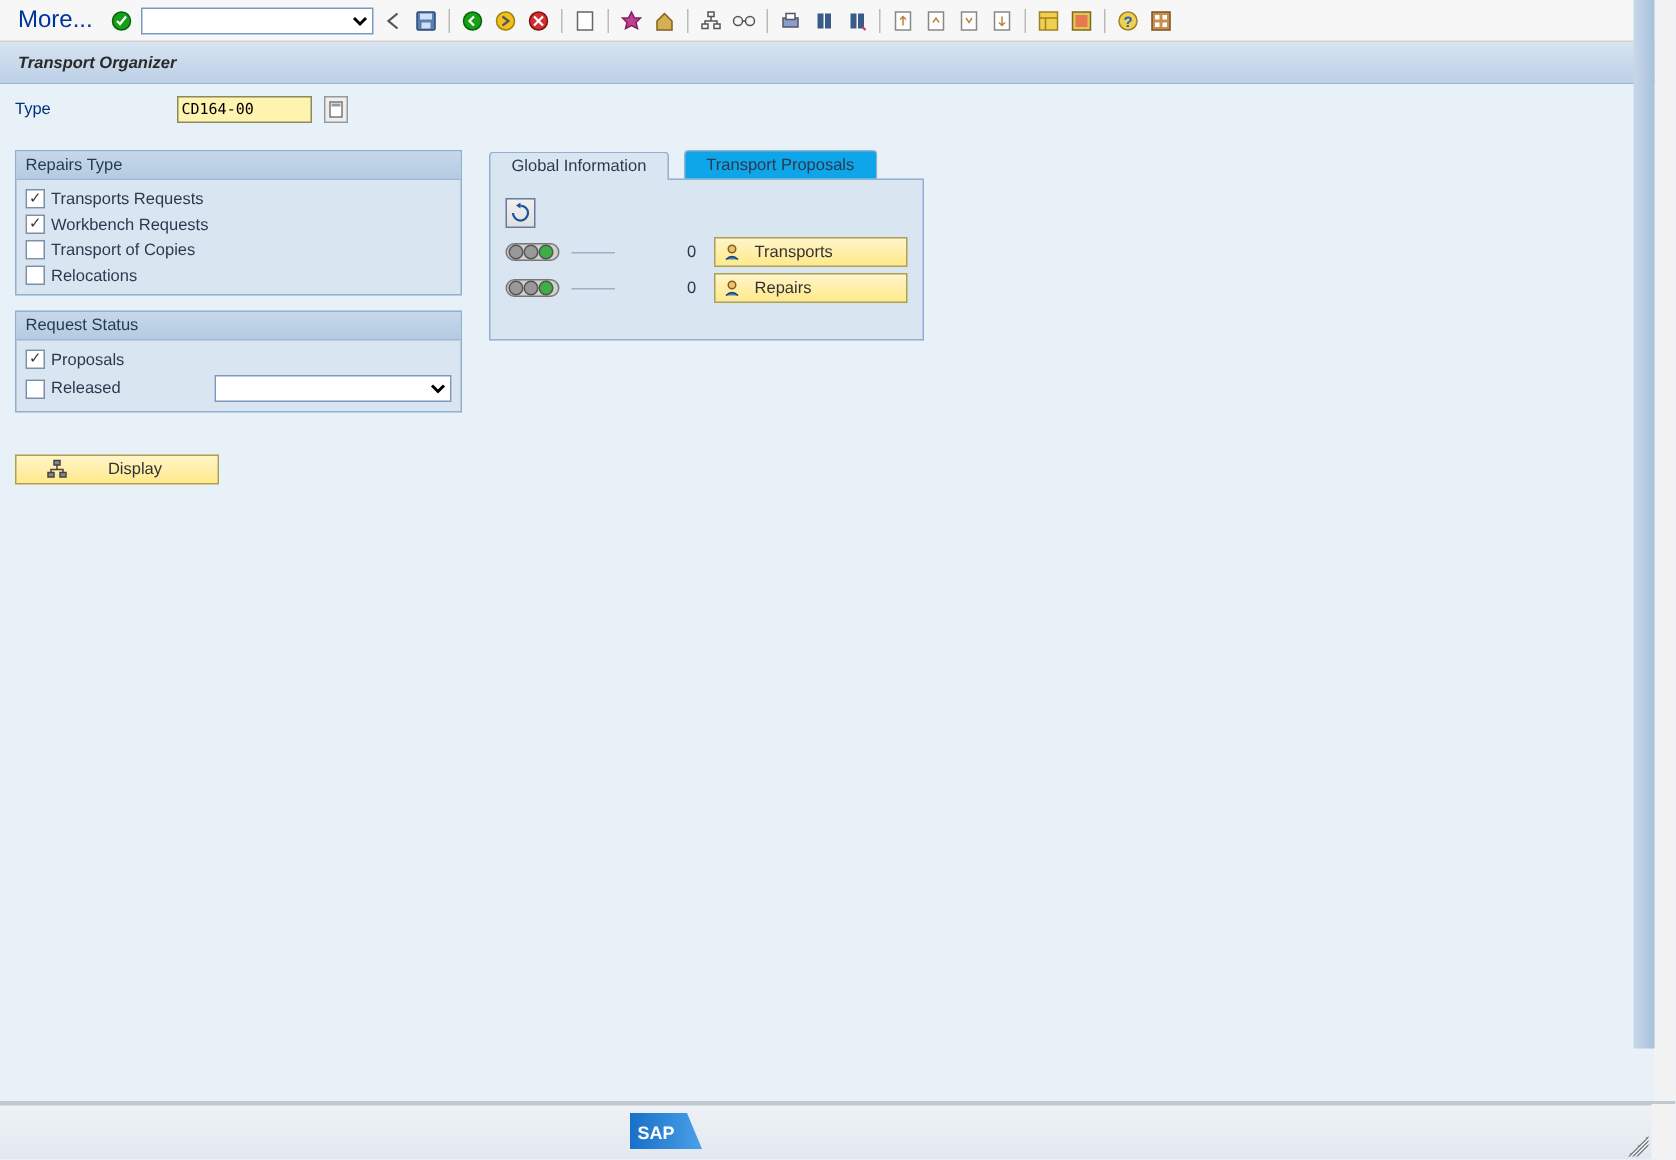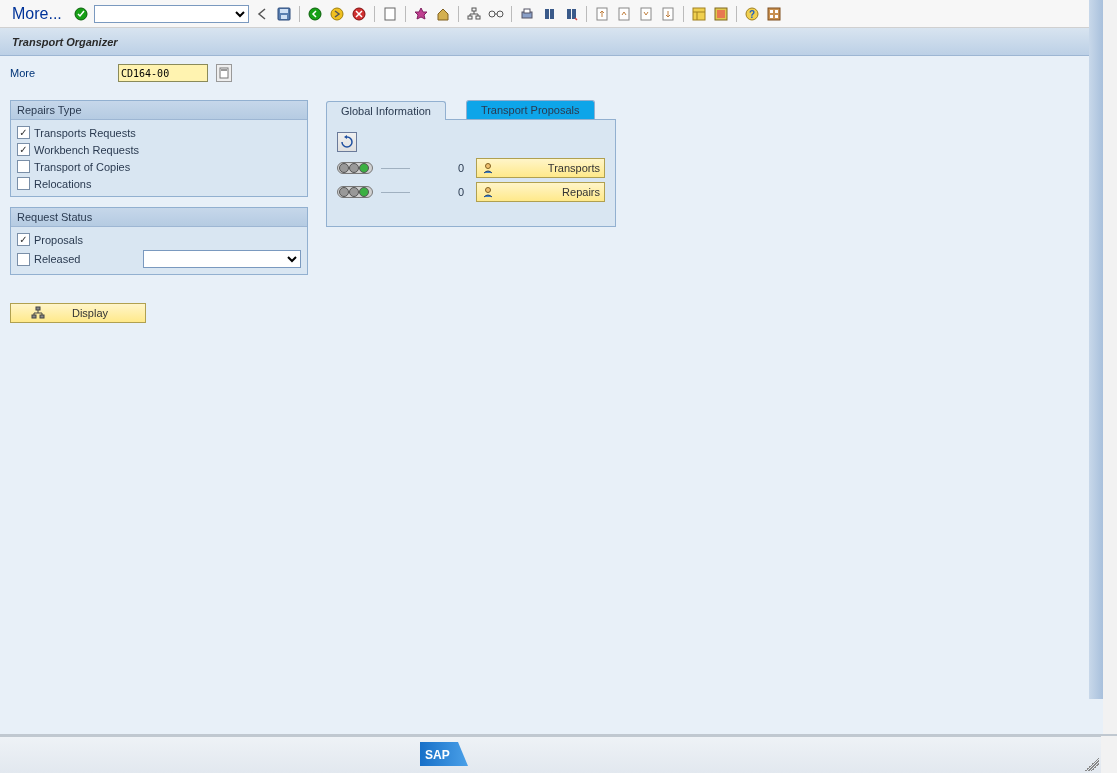--- a/index.html
+++ b/index.html
@@ -164,21 +164,21 @@
     cursor: pointer;
     color: #333;
     justify-content: flex-end;
   }
   .right-panel {
     margin-left: 316px;
     width: 290px;
   }
   .tabstrip {
     display: flex;
-    gap: 18px;
+    gap: 8px;
   }
   .tab {
     padding: 3px 14px;
     border: 1px solid #92b0d0;
     border-bottom: none;
     background: #0ea5e9;
     color: #2a3a50;
     cursor: pointer;
     border-radius: 3px 3px 0 0;
     margin-right: 2px;
@@ -233,21 +233,21 @@
     display: flex;
     align-items: center;
     gap: 8px;
     padding: 0 4px;
     cursor: pointer;
     color: #333;
   }
   .yellow-link-btn .icon {
     width:14px;display:flex;justify-content:center;
   }
-  .yellow-link-btn .lbl{flex:1;text-align:right;}
+  .yellow-link-btn .lbl{flex:1;text-align:left;}
   .right-scroll {
     position:absolute;
     right:0;top:0;bottom:37px;width:14px;
     background:linear-gradient(to right,#c8d8ea,#a8c0dc);
   }
   .corner-grip {
     position:absolute;bottom:2px;right:2px;width:14px;height:14px;
     background:
      linear-gradient(135deg,transparent 50%,#888 50%,#888 55%,transparent 55%,
       transparent 60%,#888 60%,#888 65%,transparent 65%,
@@ -420,21 +420,21 @@
           <rect x="3" y="8" width="3" height="3" fill="#fff"></rect>
           <rect x="8" y="8" width="3" height="3" fill="#fff"></rect>
         </svg>
     </div>
   </div>
 
   <div class="title-bar">Transport Organizer</div>
 
   <div class="content">
     <div class="user-row">
-      <span class="user-label">More</span>
+      <span class="user-label">Type</span>
       <input class="user-input" value="CD164-00" style="">
       <div class="f4-btn">
         <svg width="10" height="12">
             <rect x="1" y="1" width="8" height="10" fill="#fff" stroke="#777"></rect>
             <rect x="2" y="2" width="6" height="2" fill="#999"></rect>
           </svg>
       </div>
     </div>
 
     <div class="left-col">

